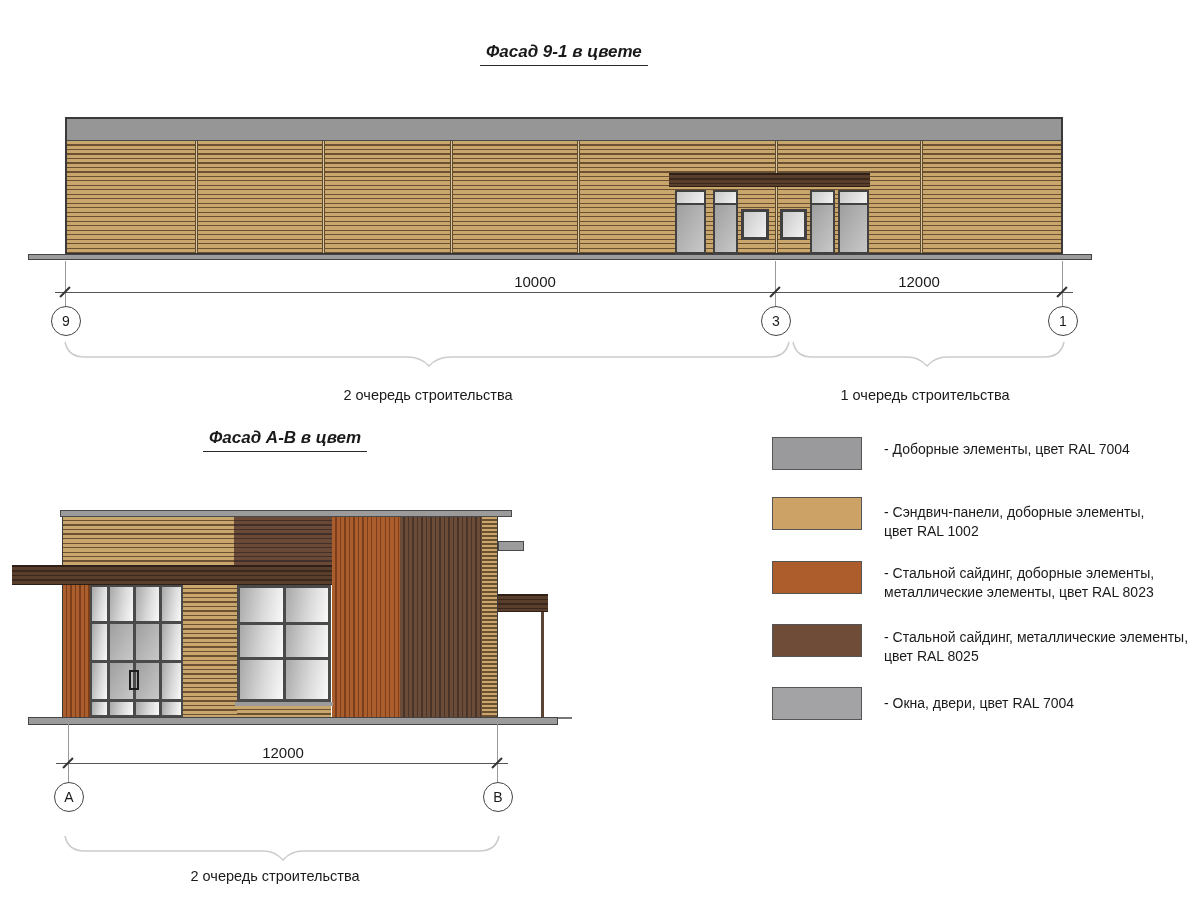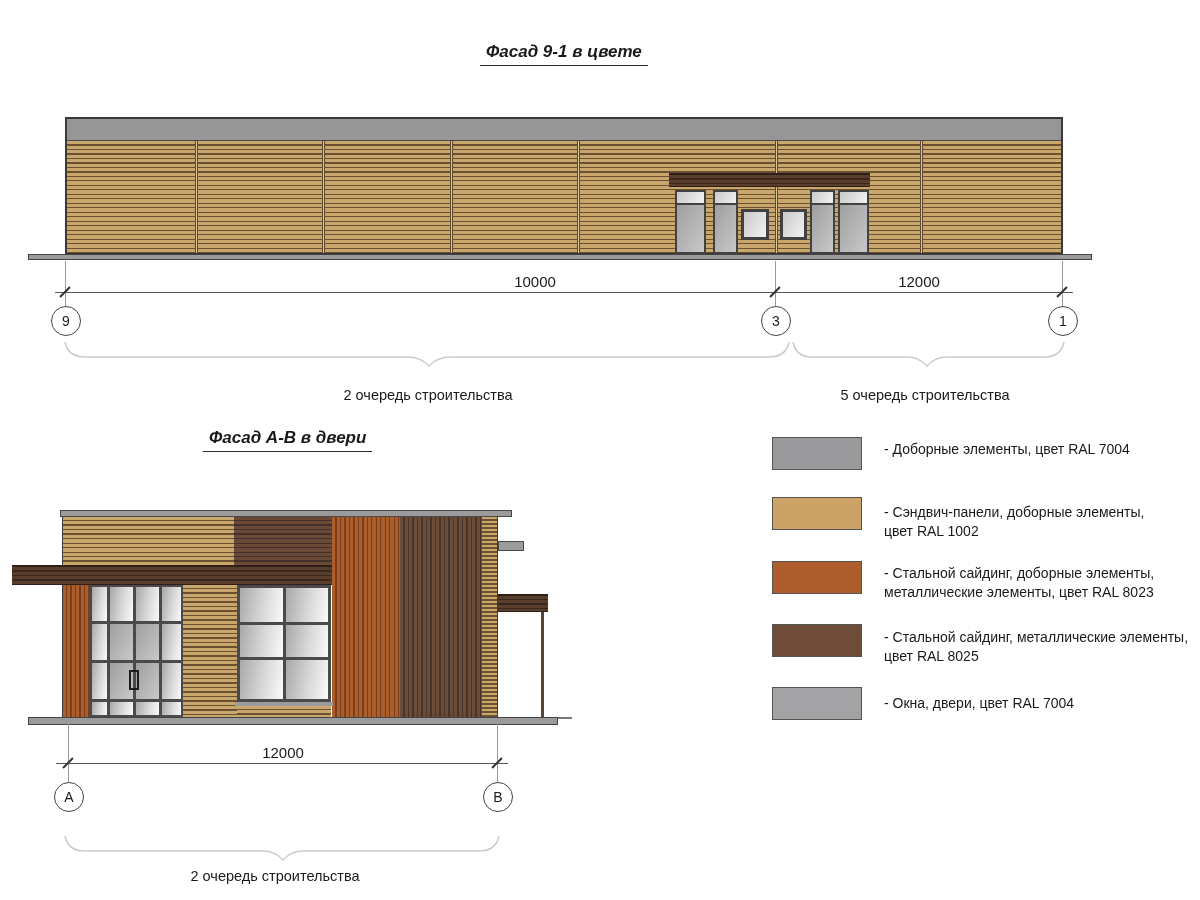--- a/index.html
+++ b/index.html
@@ -96,23 +96,23 @@
   <div class="abs dim-text" style="left:879px;top:273px;width:80px;">12000</div>
   <div class="abs axis-circle" style="left:51px;top:306px;">9</div>
   <div class="abs axis-circle" style="left:761px;top:306px;">3</div>
   <div class="abs axis-circle" style="left:1048px;top:306px;">1</div>
 
   <svg class="abs" style="left:0;top:336px;" width="1200" height="44">
     <path d="M65,6 Q68,21 85,21 L407,21 Q421,21 429,30 Q437,21 451,21 L769,21 Q786,21 789,6" fill="none" stroke="#cccccc" stroke-width="1.5"></path>
     <path d="M793,6 Q796,21 812,21 L907,21 Q919,21 927,30 Q935,21 947,21 L1044,21 Q1061,21 1064,6" fill="none" stroke="#cccccc" stroke-width="1.5"></path>
   </svg>
   <div class="abs phase-text" style="left:318px;top:387px;width:220px;">2 очередь строительства</div>
-  <div class="abs phase-text" style="left:815px;top:387px;width:220px;">5 очередь строительства</div>
+  <div class="abs phase-text" style="left:815px;top:387px;width:220px;">1 очередь строительства</div>
 
-  <div class="abs drawing-title" style="left:203px;top:428px;">Фасад А-В в двери</div>
+  <div class="abs drawing-title" style="left:203px;top:428px;">Фасад А-В в цвет</div>
 
   <div class="abs" style="left:12px;top:510px;width:560px;height:222px;">
     <div class="abs" style="left:48px;top:0;width:452px;height:7px;background:#9b9b9b;border:1px solid #4a4a4a;box-sizing:border-box;"></div>
     <div class="abs sid-tan-h" style="left:50px;top:7px;width:172px;height:48px;border-left:1.5px solid #3a3a3a;box-sizing:border-box;"></div>
     <div class="abs sid-dark-h" style="left:222px;top:7px;width:98px;height:68px;"></div>
     <div class="abs sid-org-v" style="left:320px;top:7px;width:68px;height:200px;"></div>
     <div class="abs sid-brn-v" style="left:388px;top:7px;width:82px;height:200px;"></div>
     <div class="abs" style="left:470px;top:7px;width:16px;height:200px;background:repeating-linear-gradient(180deg,#c9a66b 0px,#c9a66b 2.5px,#6b5132 2.5px,#6b5132 4px);border-right:1.5px solid #3a3a3a;box-sizing:border-box;"></div>
     <div class="abs sid-canopy" style="left:0;top:55px;width:320px;height:20px;border-top:2px solid #2e2018;border-bottom:1px solid #2e2018;box-sizing:border-box;"></div>
     <div class="abs sid-org-v" style="left:50px;top:75px;width:28px;height:132px;border-left:1.5px solid #3a3a3a;box-sizing:border-box;"></div>

